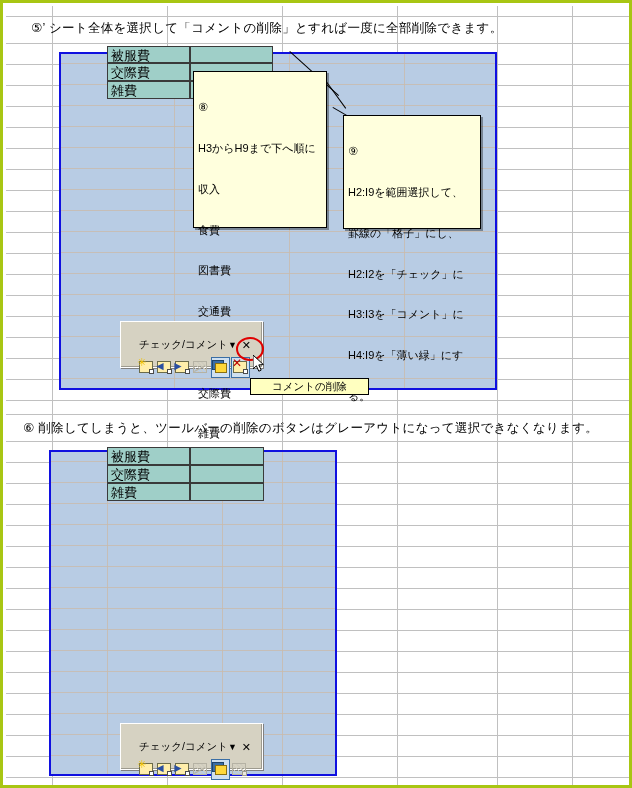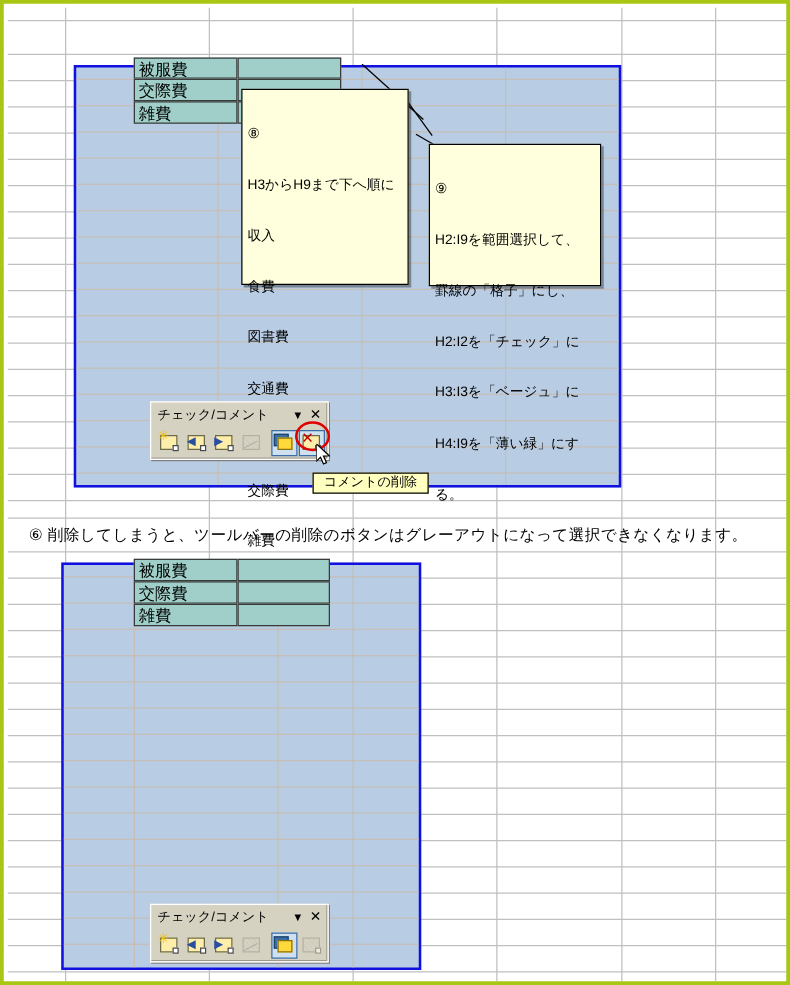--- a/index.html
+++ b/index.html
@@ -86,21 +86,21 @@
   
   .leader{position:absolute;background:#000;height:1px;transform-origin:0 0;}
 
   
   .toolbar{
     position:absolute;
     background:#d6d2c2;
     border:1px solid #ffffff;
     box-sizing:border-box;
     box-shadow:1px 1px 0 #808080, inset -1px -1px 0 #9d9a8e;
-    padding:1px;
+    padding:14px;
   }
   #toolbar-top{left:117px;top:318px;width:143px;height:47px;}
   #toolbar-bottom{left:117px;top:720px;width:143px;height:47px;}
 
   .tb-title-row{
     position:relative;height:18px;
     display:flex;align-items:center;
     padding:0 2px 0 4px;
   }
   .tb-title{
@@ -177,21 +177,21 @@
     pointer-events:none;
   }
   
   .cursor{position:absolute;width:12px;height:18px;}
 
   
   #tooltip{
     position:absolute;left:247px;top:375px;
     background:#ffffc0;border:1px solid #000;
     font-size:10.5px;line-height:13px;color:#000;
-    padding:1px 8px;white-space:nowrap;box-sizing:border-box;
+    padding:1px 21px;white-space:nowrap;box-sizing:border-box;
   }
 </style>
 </head>
 <body>
 
 <div id="page">
 
   <div id="grid">
     <div class="vline" style="left:46px"></div>
     <div class="vline" style="left:161px"></div>
@@ -232,20 +232,21 @@
     <div class="hline" style="top:624px"></div>
     <div class="hline" style="top:645px"></div>
     <div class="hline" style="top:666px"></div>
     <div class="hline" style="top:687px"></div>
     <div class="hline" style="top:708px"></div>
     <div class="hline" style="top:729px"></div>
     <div class="hline" style="top:750px"></div>
     <div class="hline" style="top:771px"></div>
   </div>
 
+  <div class="caption" id="caption-5">⑤’ シート全体を選択して「コメントの削除」とすれば一度に全部削除できます。</div>
 
   <div class="sheet-sel" id="sheet-top">
     <div class="sel-v" style="left:113px"></div>
     <div class="sel-v" style="left:228px"></div>
     <div class="sel-v" style="left:343px"></div>
     <div class="sel-h" style="top:9px"></div>
     <div class="sel-h" style="top:30px"></div>
     <div class="sel-h" style="top:51px"></div>
     <div class="sel-h" style="top:72px"></div>
     <div class="sel-h" style="top:93px"></div>
@@ -286,21 +287,21 @@
     <span class="line">交際費</span>
     <span class="line">雑費</span>
     <span class="line">と入力。</span>
   </div>
 
   <div class="comment" id="comment-9">
     <span class="line">⑨</span>
     <span class="line">H2:I9を範囲選択して、</span>
     <span class="line">罫線の「格子」にし、</span>
     <span class="line">H2:I2を「チェック」に</span>
-    <span class="line">H3:I3を「ベージュ」に</span>
+    <span class="line">H3:I3を「コメント」に</span>
     <span class="line">H4:I9を「薄い緑」にす</span>
     <span class="line">る。</span>
   </div>
 
   <div class="toolbar" id="toolbar-top">
     <div class="tb-title-row">
       <span class="tb-title">チェック/コメント</span>
       <span class="tb-arrow">▼</span>
       <span class="tb-close">✕</span>
     </div>

